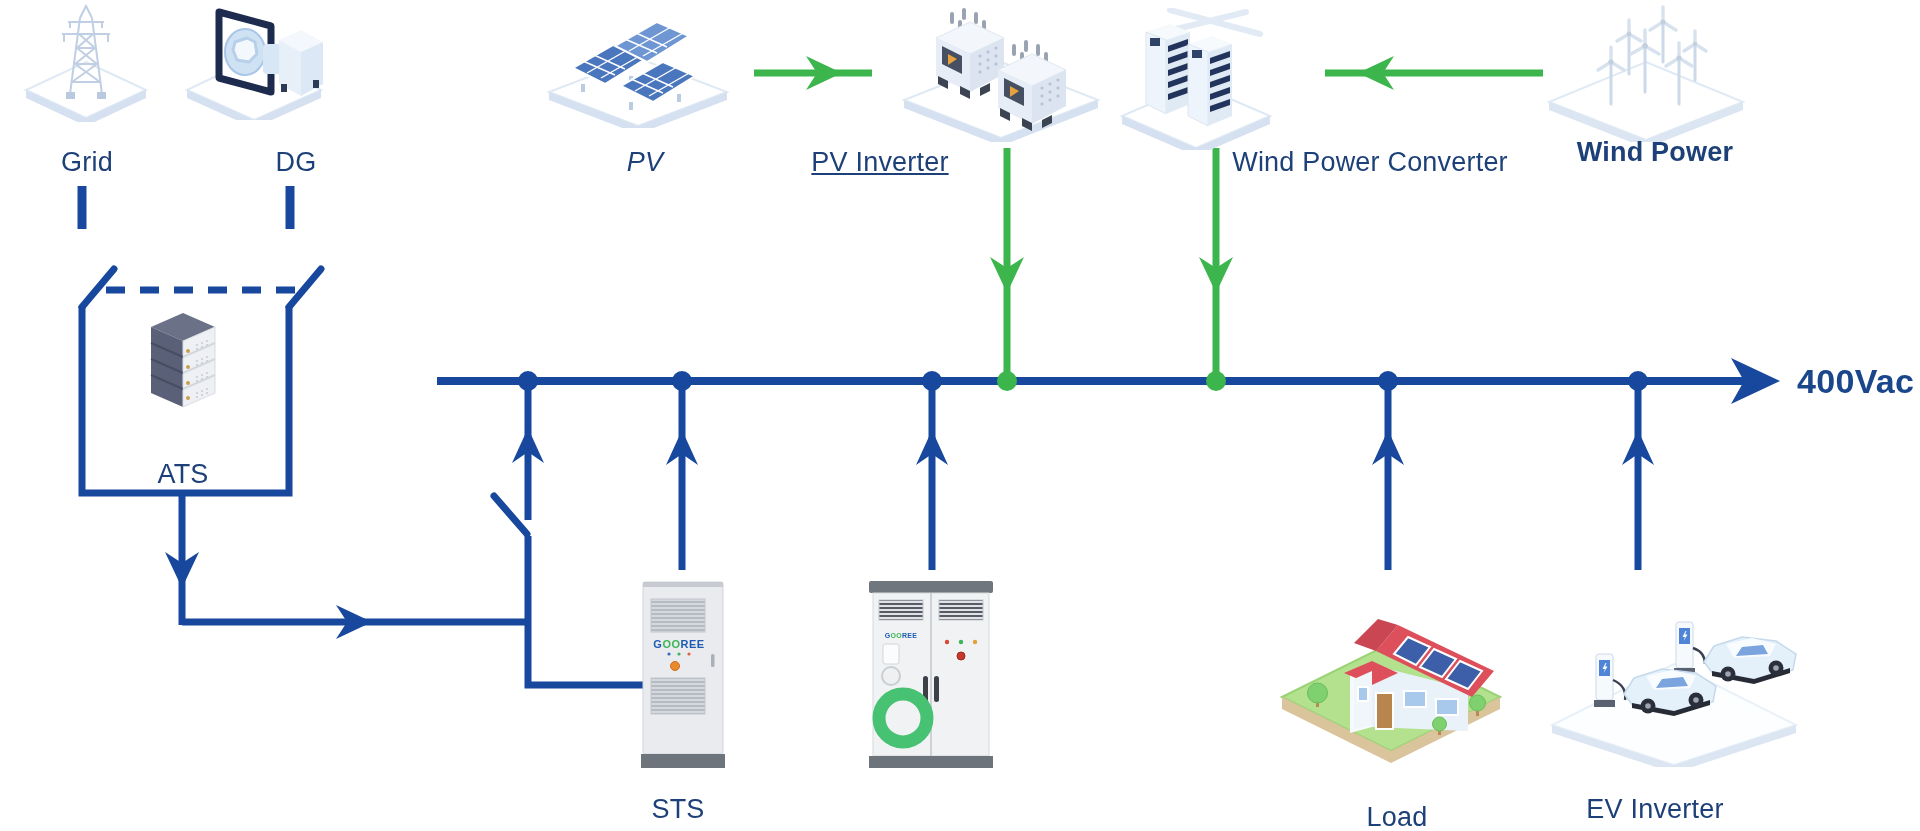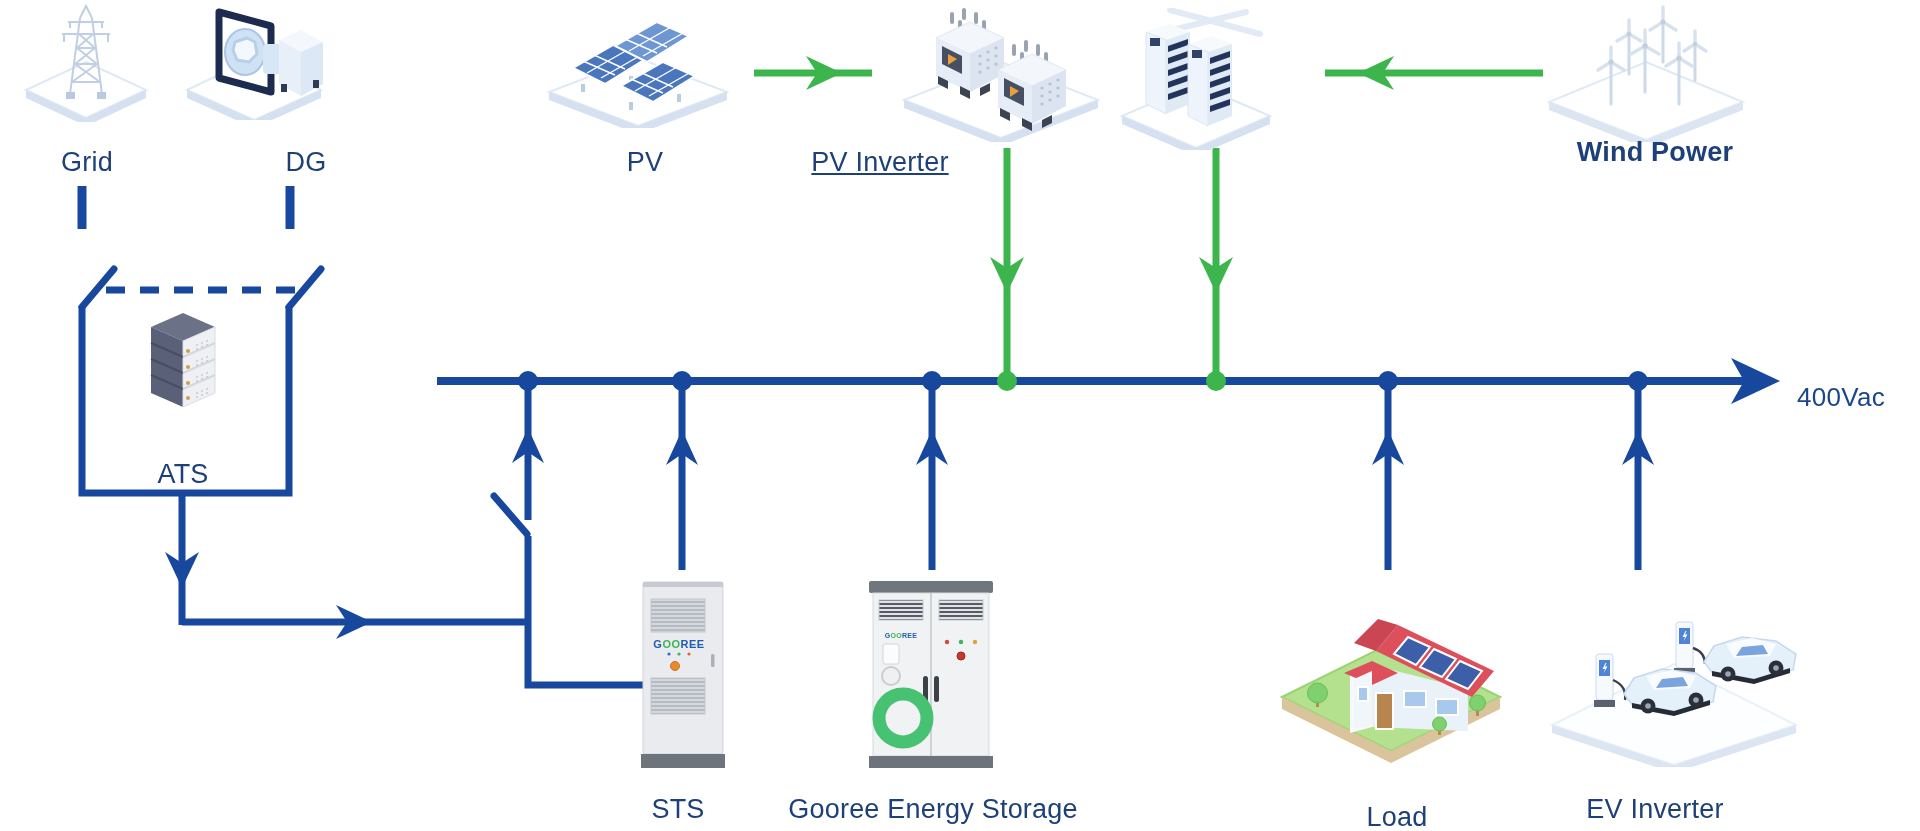--- a/index.html
+++ b/index.html
@@ -12,21 +12,21 @@
     position:relative;width:1920px;height:831px;overflow:hidden;background:#fff;
     font-family:"Liberation Sans", sans-serif;
   }
   #wiring{position:absolute;left:0;top:0;z-index:1;}
   .icon{position:absolute;z-index:2;}
   .node-label{
     position:absolute;z-index:3;transform:translateX(-50%);
     color:var(--text);font-size:27px;font-weight:500;letter-spacing:.2px;white-space:nowrap;
   }
   .bus-label{
-    position:absolute;z-index:3;color:#1a468c;font-size:26px;font-weight:400;letter-spacing:.3px;white-space:nowrap;margin-top:20px;
+    position:absolute;z-index:3;color:#1a468c;font-size:34px;font-weight:700;letter-spacing:.3px;white-space:nowrap;
   }
   .sts-logo-g,.sts-logo-ree{fill:#1d5bb5;}
   .sts-logo-oo{fill:#3cb554;}
 </style>
 </head>
 <body>
 
 <div id="canvas">
 
   <svg id="wiring" width="1920" height="831" viewBox="0 0 1920 831">
@@ -429,24 +429,24 @@
       <polygon points="36,24 68,22 63,13 42,15" fill="#7ba3dd"></polygon>
       <polygon points="12,39 54,47 90,36 90,41 54,52 12,44" fill="#262b36"></polygon>
       <circle cx="28" cy="42" r="7.5" fill="#2a2f39"></circle>
         <circle cx="28" cy="42" r="2.8" fill="#9ba5b3"></circle>
       <circle cx="76" cy="36" r="7.5" fill="#2a2f39"></circle>
         <circle cx="76" cy="36" r="2.8" fill="#9ba5b3"></circle>
     </g>
   </svg>
 
   <div class="node-label" style="left:87px;top:147px;">Grid</div>
-  <div class="node-label" style="left:306px;top:147px;">DG</div>
-  <div class="node-label" style="left:645px;top:147px;">PV</div>
+  <div class="node-label" style="left:296px;top:147px;">DG</div>
+  <div class="node-label" style="left:645px;top:147px;font-style:italic;">PV</div>
   <div class="node-label" style="left:880px;top:147px;text-decoration:underline;">PV Inverter</div>
+  <div class="node-label" style="left:1370px;top:147px;">Wind Power Converter</div>
   <div class="node-label" style="left:1655px;top:137px;font-weight:bold;">Wind Power</div>
   <div class="node-label" style="left:183px;top:411px;margin-top:48px;">ATS</div>
   <div class="node-label" style="left:678px;top:794px;">STS</div>
-  <div class="node-label" style="left:933px;top:794px;">Gooree Energy Storage</div>
   <div class="node-label" style="left:1397px;top:794px;margin-top:8px;">Load</div>
   <div class="node-label" style="left:1655px;top:794px;">EV Inverter</div>
   <div class="bus-label" style="left:1797px;top:362px;">400Vac</div>
 
 </div>
 
 </body></html>

